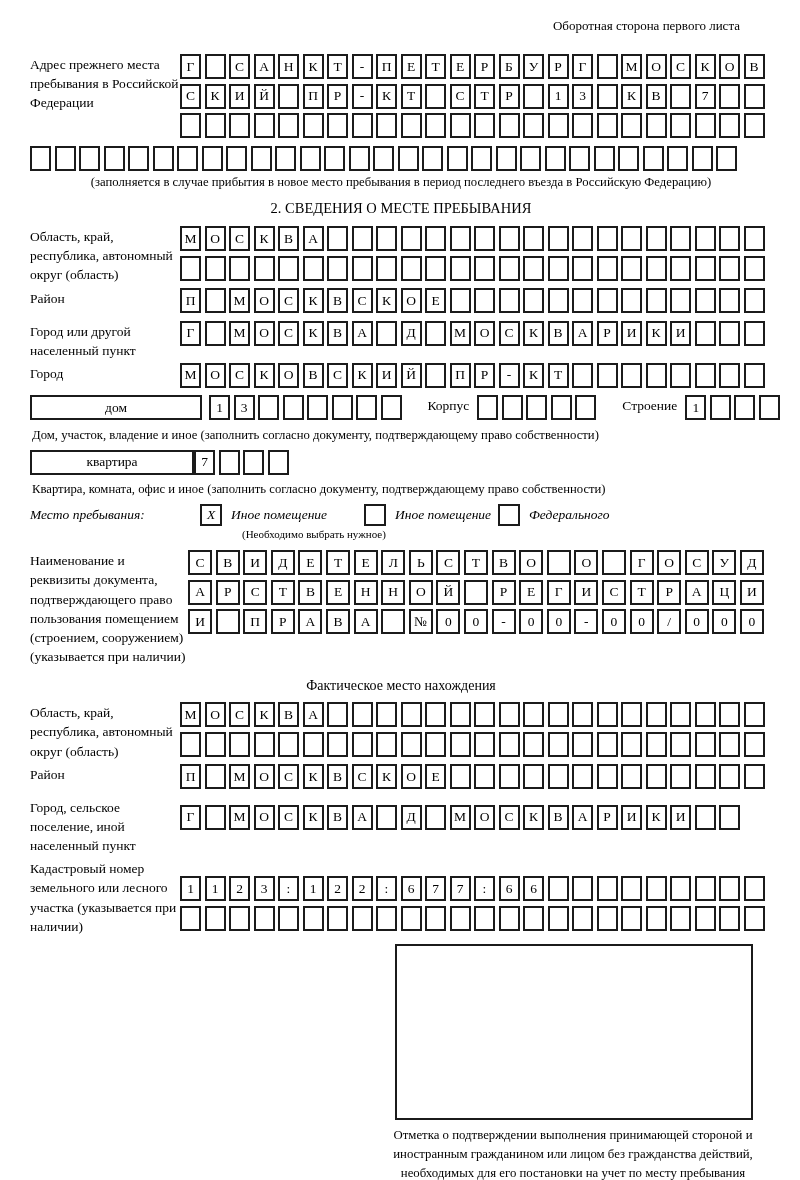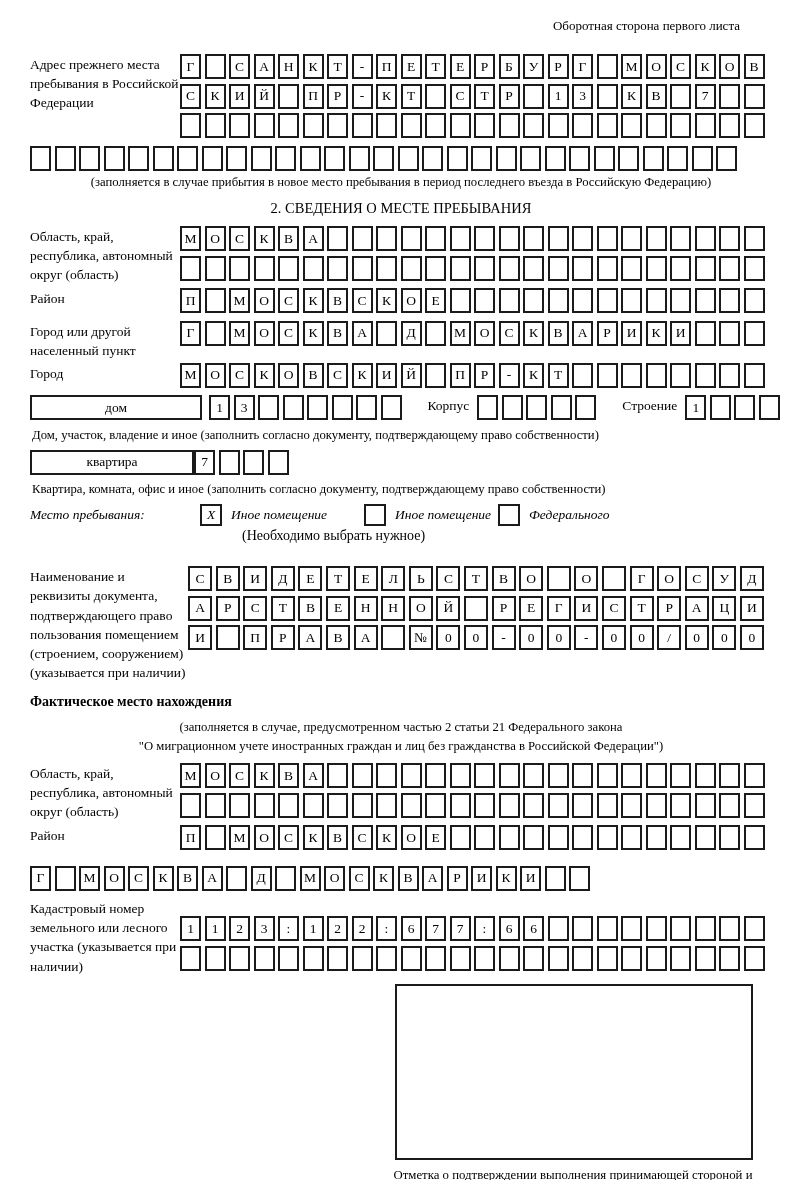--- a/index.html
+++ b/index.html
@@ -42,23 +42,23 @@
   .inline-label { padding: 3px 8px 0 26px; flex: none; }
 
   .stay-row { display: flex; align-items: center; margin: 4px 0 2px 0; font-style: italic; }
   .checkbox {
     width: 22px; height: 22px; flex: none;
     border: 2px solid #1b1b1b;
     display: flex; align-items: center; justify-content: center;
     font-size: 13.5px;
   }
   .stay-row .opt-label { padding: 0 0 0 9px; }
-  .stay-note { font-size: 14px; margin: 1px 0 22px 212px; }
-
-  .subsection-title { text-align: left; font-weight: bold; font-size: 14px; margin: 12px 0 8px 0; }
+  .stay-note { font-size: 11px; margin: 1px 0 10px 212px; }
+
+  .subsection-title { text-align: center; font-weight: normal; font-size: 14px; margin: 12px 0 8px 0; }
   .center-note { text-align: center; font-size: 12.7px; line-height: 1.45; margin-bottom: 8px; }
 
   .pad-top-row { padding-top: 18px; }
 
   .stamp-wrap { margin: 8px 0 0 365px; width: 360px; }
   .stamp-box { width: 358px; height: 176px; border: 2px solid #1b1b1b; margin-bottom: 6px; }
   .stamp-caption { width: 392px; margin-left: -18px; text-align: center; font-size: 12.8px; line-height: 1.5; }
 </style>
 </head>
 <body>
@@ -460,24 +460,20 @@
           <div class="cell">0</div>
           <div class="cell">/</div>
           <div class="cell">0</div>
           <div class="cell">0</div>
           <div class="cell">0</div>
         </div>
     </div>
   </div>
 
   <div class="subsection-title">Фактическое место нахождения</div>
-  <div class="center-note">
-    <span>(заполняется в случае, предусмотренном частью 2 статьи 21 Федерального закона</span><br>
-    <span>"О миграционном учете иностранных граждан и лиц без гражданства в Российской Федерации")</span>
-  </div>
 
   <div class="field-row">
     <div class="label-col">Область, край, республика, автономный округ (область)</div>
     <div class="grid-col">
       <div class="cells">
           <div class="cell">М</div>
           <div class="cell">О</div>
           <div class="cell">С</div>
           <div class="cell">К</div>
           <div class="cell">В</div>
@@ -556,20 +552,21 @@
           <div class="cell"></div>
           <div class="cell"></div>
           <div class="cell"></div>
           <div class="cell"></div>
           <div class="cell"></div>
         </div>
     </div>
   </div>
 
   <div class="field-row">
+    <div class="label-col">Город, сельское поселение, иной населенный пункт</div>
     <div class="grid-col" style="padding-top:8px;">
       <div class="cells">
           <div class="cell">Г</div>
           <div class="cell"></div>
           <div class="cell">М</div>
           <div class="cell">О</div>
           <div class="cell">С</div>
           <div class="cell">К</div>
           <div class="cell">В</div>
           <div class="cell">А</div>

